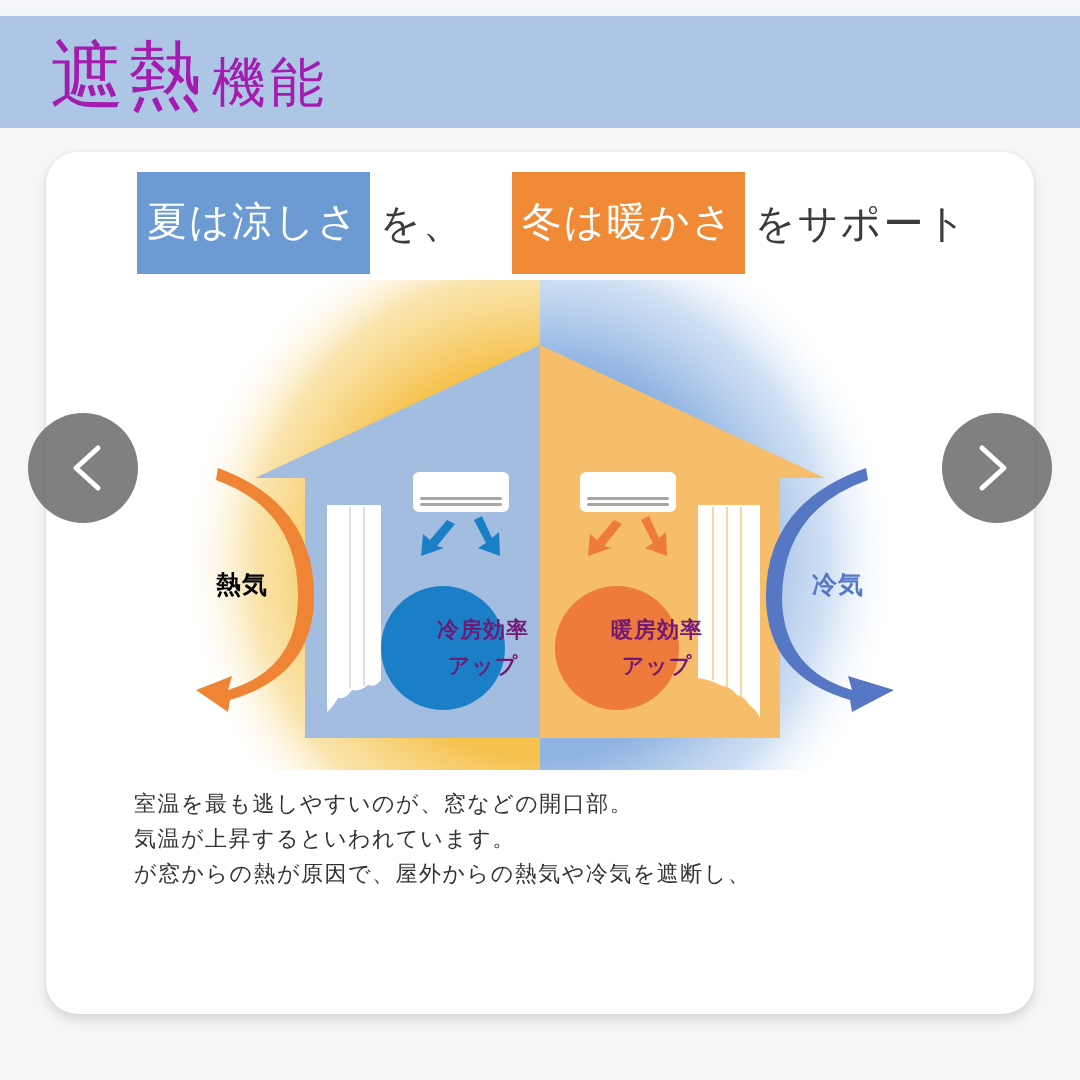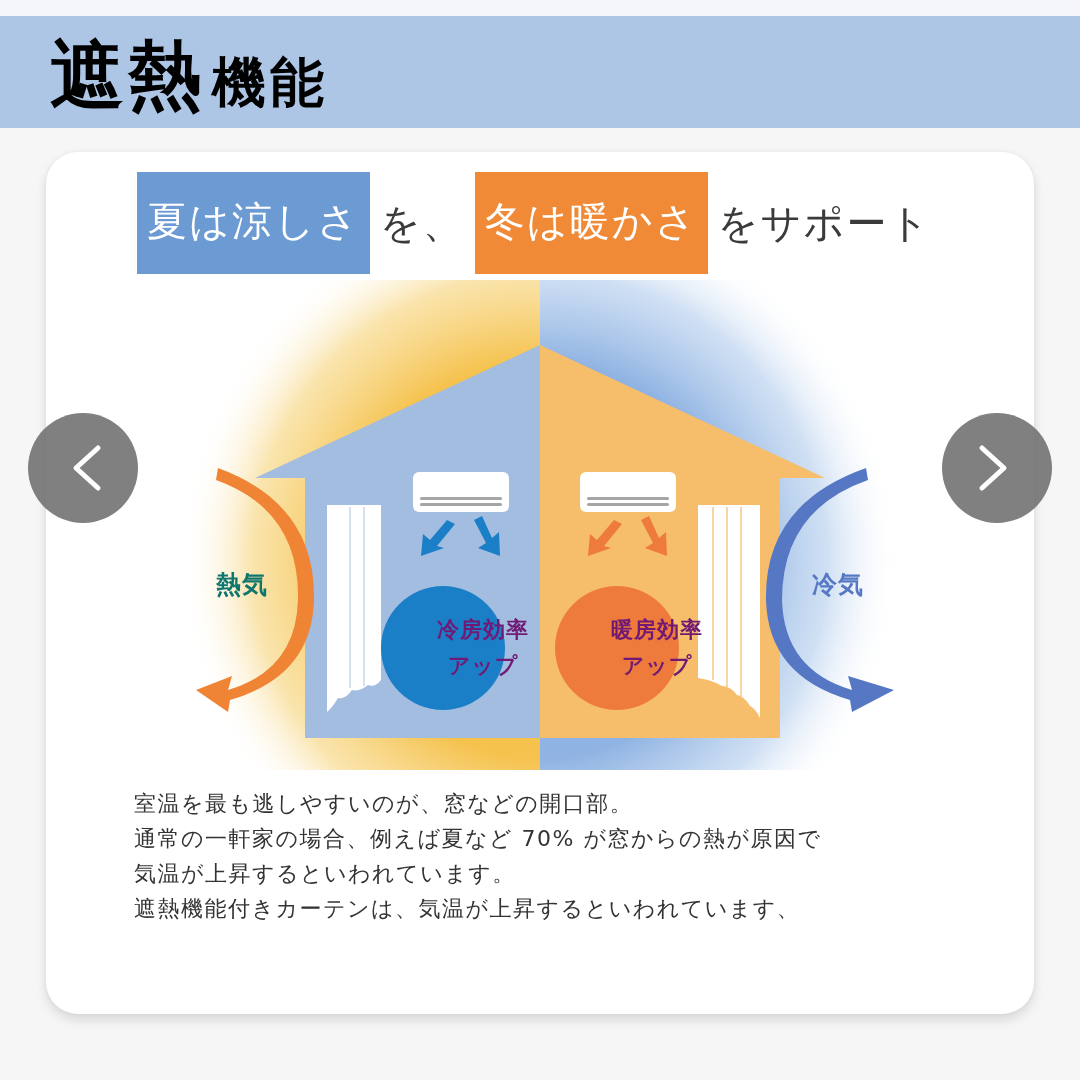--- a/index.html
+++ b/index.html
@@ -7,39 +7,39 @@
     width:1080px; height:1080px; position:relative; overflow:hidden;
     background:#f6f6f6;
     font-family:"DejaVu Sans","Liberation Sans",sans-serif;
   }
   .top-strip { position:absolute; left:0; top:0; width:1080px; height:16px; background:#f4f6f9; }
   .header-band {
     position:absolute; left:0; top:16px; width:1080px; height:112px;
     background:#aec6e6;
   }
   .page-title {
-    position:absolute; left:50px; top:22px; color:#000000; font-weight:bold;
+    position:absolute; left:50px; top:22px; color:#a21caf; font-weight:normal;
     letter-spacing:4px; white-space:nowrap;text-align:center;
   }
   .page-title .big { font-size:74px; line-height:74px; }
   .page-title .small { font-size:54px; line-height:74px; margin-left:6px; }
 
   .card {
     position:absolute; left:46px; top:152px; width:988px; height:862px;
     background:#ffffff; border-radius:32px;
     box-shadow:0 6px 12px rgba(0,0,0,0.12), 0 0 4px rgba(0,0,0,0.05);
   }
   .headline {
     position:absolute; left:91px; top:38px; height:66px;
     display:flex; align-items:center; white-space:nowrap;
     font-size:40px; color:#3b3b3b; letter-spacing:2px;
   }
   .hl-box { color:#ffffff; padding:16px 10px; height:70px; line-height:66px; display:inline-block; }
   .hl-blue { background:#6c9bd3; }
-  .hl-orange { background:#f08a37; }
+  .hl-orange { background:#f08a37;margin-left:37px; }
   .hl-text { display:inline-block; padding:0 10px; }
 
   .illus { position:absolute; left:0; top:0; width:1080px; height:800px; }
   .illus svg { position:absolute; left:0; top:0; }
 
   .circle-label {
     position:absolute; width:124px; text-align:center; color:#701a75;
     font-weight:bold; font-size:22px; line-height:36px; letter-spacing:1px;padding-left:40px;
   }
   .side-label {
@@ -158,29 +158,28 @@
 
   <div class="circle-label" style="left:381px; top:612px;">
     <div>冷房効率</div>
     <div>アップ</div>
   </div>
   <div class="circle-label" style="left:555px; top:612px;">
     <div>暖房効率</div>
     <div>アップ</div>
   </div>
 
-  <div class="side-label" style="left:216px; top:568px; color:#0f766e;">熱気</div>
+  <div class="side-label" style="left:216px; top:568px; color:#000000;">熱気</div>
   <div class="side-label" style="left:812px; top:568px; color:#5577c4;">冷気</div>
 </div>
 
 <div class="body-text">
   <div>室温を最も逃しやすいのが、窓などの開口部。</div>
-  <div>通常の一軒家の場合、例えば夏など 70% が窓からの熱が原因で</div>
   <div>気温が上昇するといわれています。</div>
-  <div>遮熱機能付きカーテンは、気温が上昇するといわれています、</div>
+  <div>が窓からの熱が原因で、屋外からの熱気や冷気を遮断し、</div>
 </div>
 
 <div class="nav-btn" style="left:28px; top:413px;">
   <svg width="110" height="110" viewBox="0 0 110 110">
     <polyline points="70,35 48,55 70,75" fill="none" stroke="#ffffff" stroke-width="5" stroke-linecap="round" stroke-linejoin="round"></polyline>
   </svg>
 </div>
 <div class="nav-btn" style="left:942px; top:413px;">
   <svg width="110" height="110" viewBox="0 0 110 110">
     <polyline points="40,35 62,55 40,75" fill="none" stroke="#ffffff" stroke-width="5" stroke-linecap="round" stroke-linejoin="round"></polyline>

